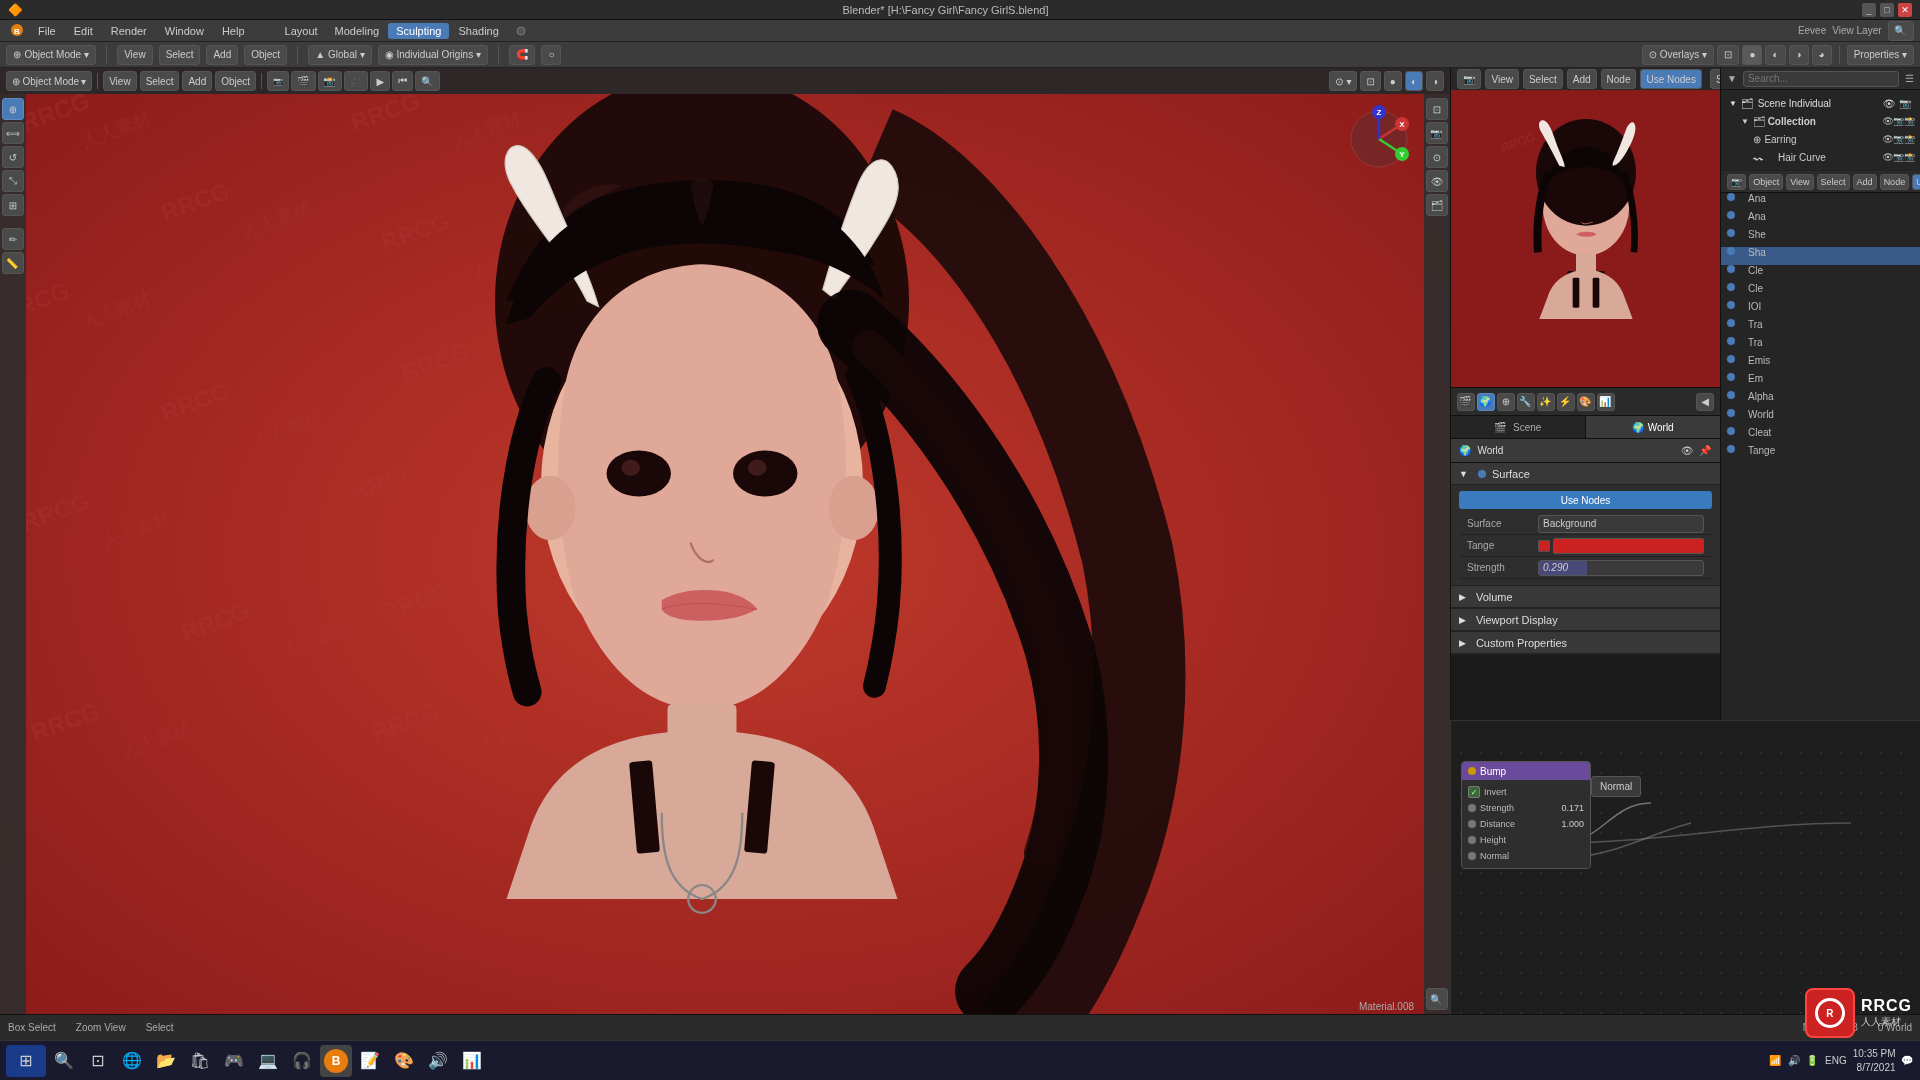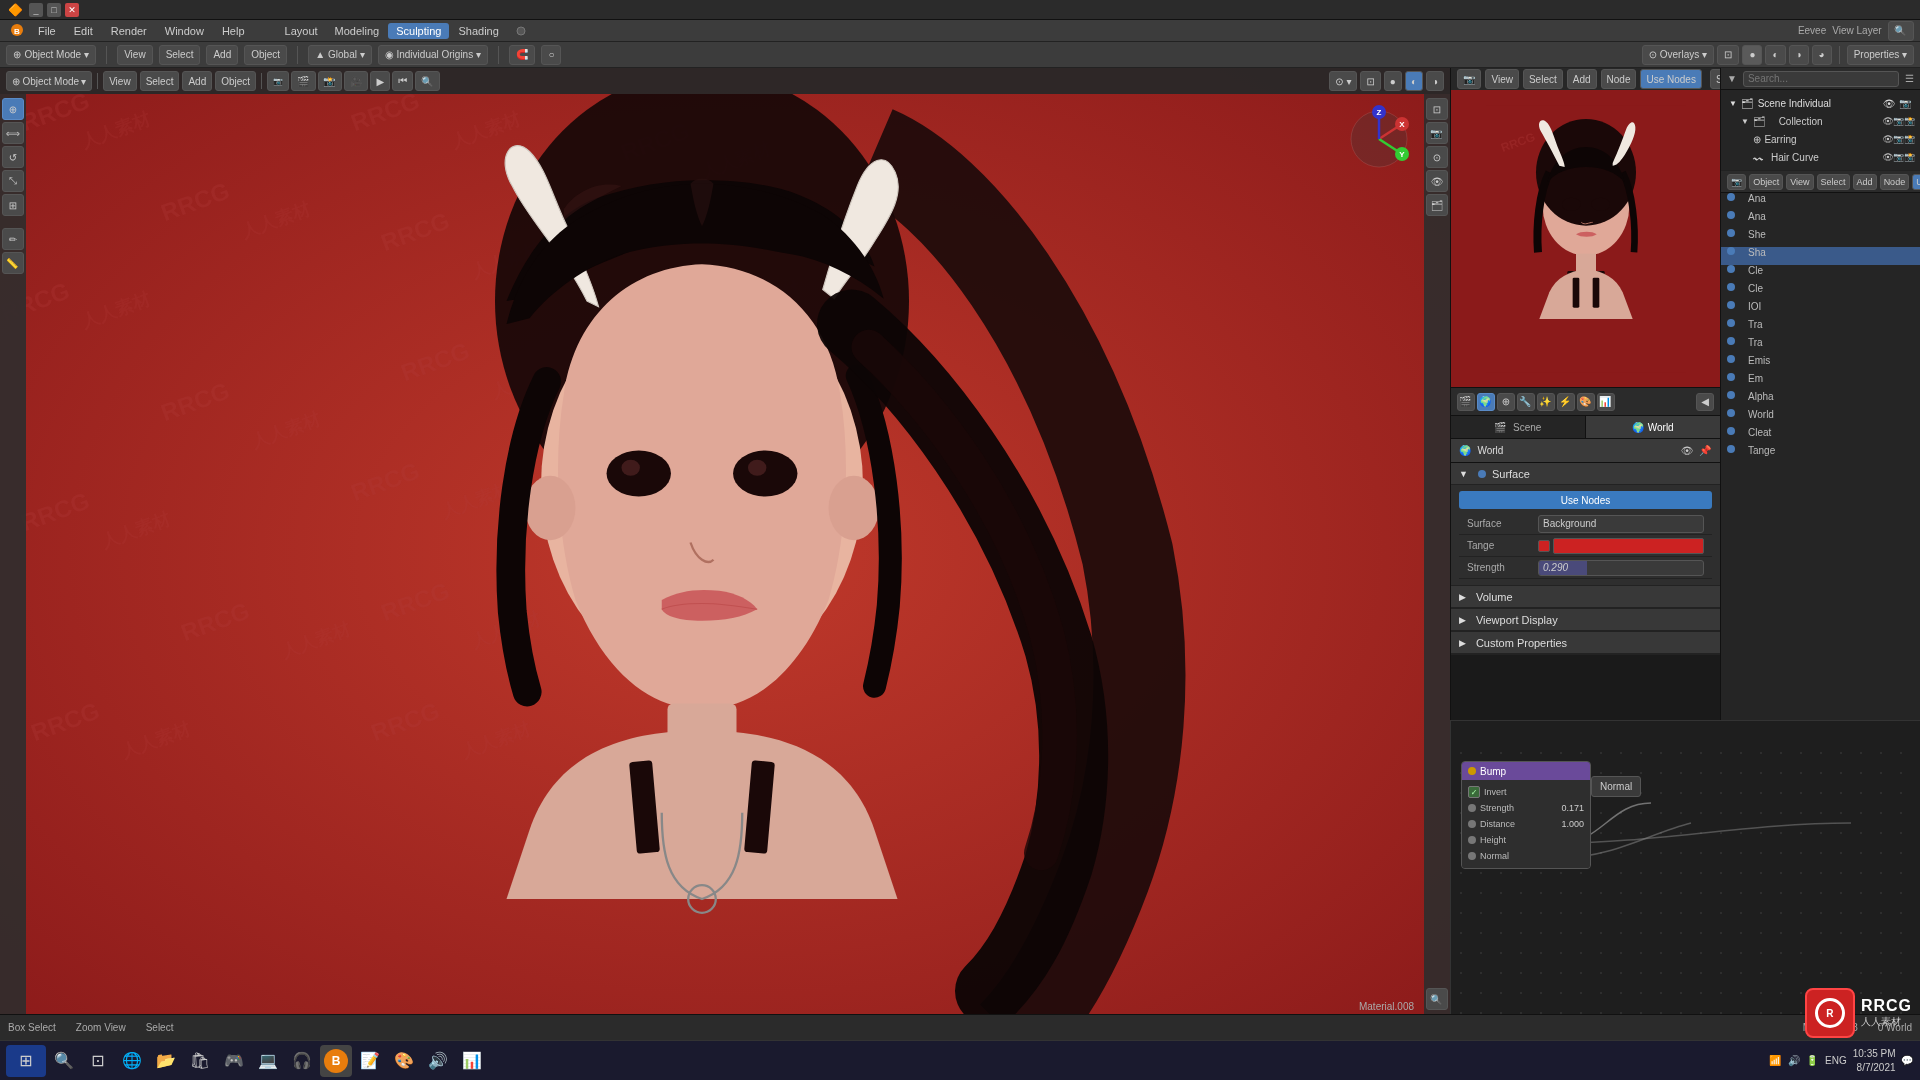--- a/index.html
+++ b/index.html
@@ -546,20 +546,21 @@
     .wm-cn {
       font-size: 18px;
       color: rgba(180, 60, 60, 0.2);
     }
   </style>
 </head>
 <body>
 
 <div id="title-bar">
   <span style="font-size:12px; margin-right:6px;">🔶</span>
+  <span class="title-text">Blender* [H:\Fancy Girl\Fancy GirlS.blend]</span>
   <div class="window-controls">
     <button class="win-btn win-min">_</button>
     <button class="win-btn win-max">□</button>
     <button class="win-btn win-close">✕</button>
   </div>
 </div>
 
 <div id="menu-bar">
   <div class="menu-item" style="padding:2px 4px;">
     <svg width="14" height="14" viewBox="0 0 14 14">
@@ -968,37 +969,37 @@
         <span style="font-size:8px;">▼</span>
         <span>🗂</span>
         <span>Scene Individual</span>
         <div style="flex:1;"></div>
         <span style="font-size:10px;">👁</span>
         <span style="font-size:10px;">📷</span>
       </div>
       <div class="tree-item" style="padding-left:16px;">
         <span class="tree-arrow">▼</span>
         <span style="font-size:10px;">🗂</span>
-        <span style="margin-left:13px;">Collection</span>
+        <span style="margin-left:2px;font-weight:bold;">Collection</span>
         <div style="flex:1;"></div>
         <span style="font-size:9px;">👁</span>
         <span style="font-size:9px;">📷</span>
         <span style="font-size:9px;">📸</span>
       </div>
       <div class="tree-item" style="padding-left:28px;">
         <span style="font-size:10px;">⊕</span>
         <span style="margin-left:3px;">Earring</span>
         <div style="flex:1;"></div>
         <span style="font-size:9px;">👁</span>
         <span style="font-size:9px;">📷</span>
         <span style="font-size:9px;">📸</span>
       </div>
       <div class="tree-item" style="padding-left:28px;">
         <span style="font-size:10px;">〰</span>
-        <span style="margin-left:8px;">Hair Curve</span>
+        <span style="margin-left:15px;">Hair Curve</span>
         <div style="flex:1;"></div>
         <span style="font-size:9px;">👁</span>
         <span style="font-size:9px;">📷</span>
         <span style="font-size:9px;">📸</span>
       </div>
     </div>
 
     <div style="flex:1; overflow-y:auto; background:#252525;">
       <div id="node-header" style="height:22px; background:#2b2b2b; display:flex; align-items:center; padding:0 6px; gap:3px; border-bottom:1px solid #111;">
         <div class="vp-btn" style="height:16px; padding:0 3px; font-size:9px;">📷</div>

